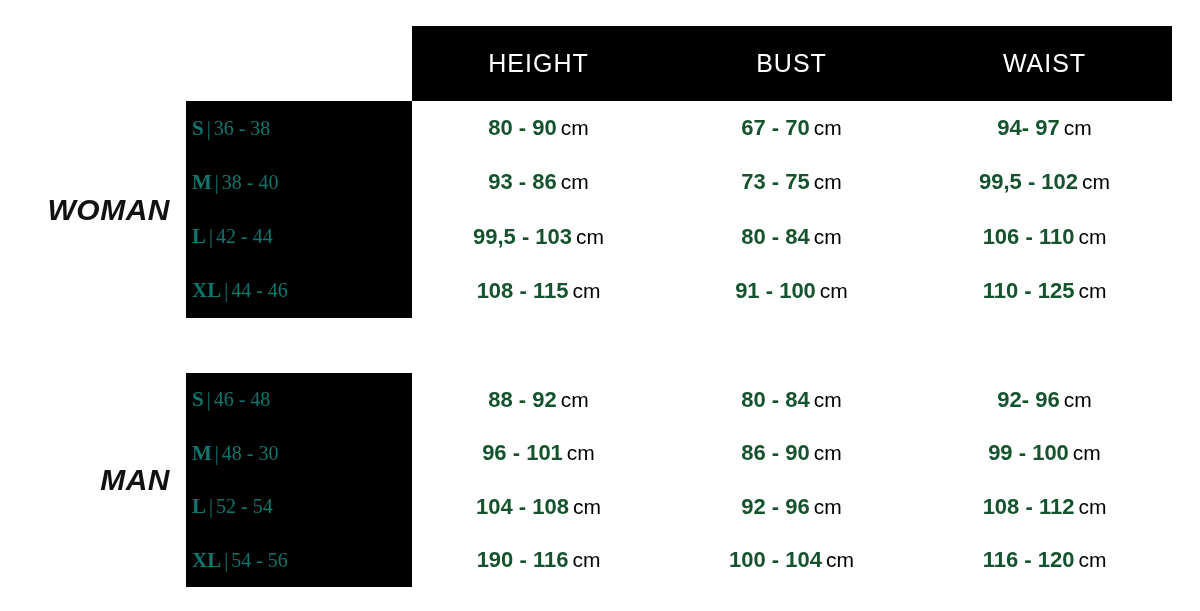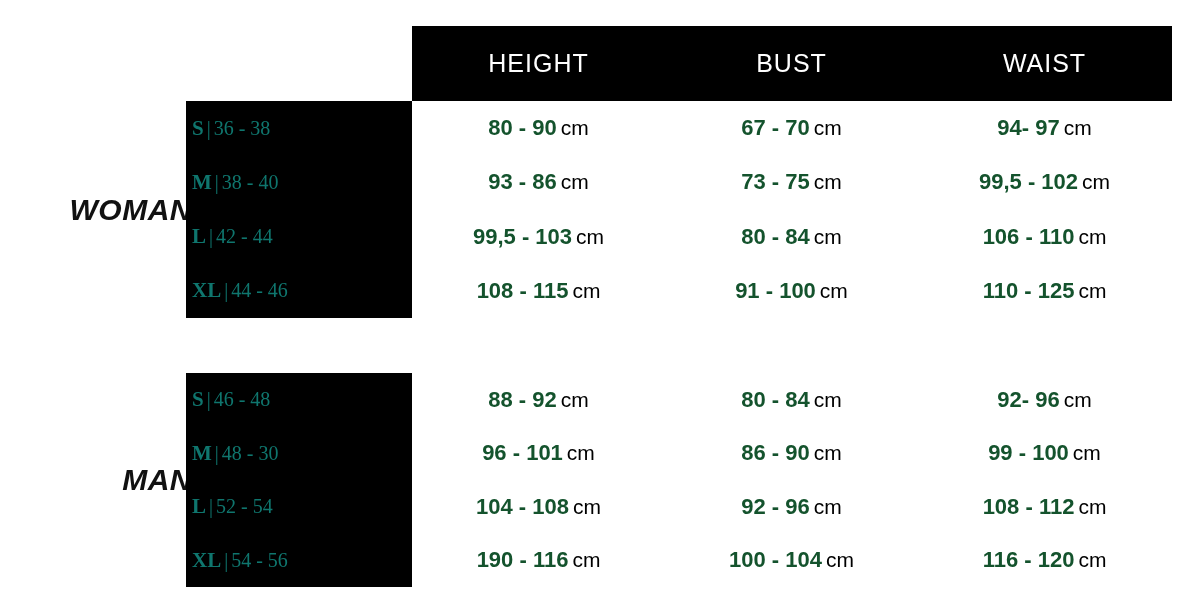--- a/index.html
+++ b/index.html
@@ -52,28 +52,27 @@
 
   .group-label {
     position: absolute;
     left: 0;
     top: 0;
     width: 186px;
     height: 100%;
     display: flex;
     align-items: center;
     justify-content: flex-end;
-    padding-right: 10px;
+    padding-right: 16px;
     box-sizing: border-box;
     font-size: 30px;
     font-weight: bold;
     font-style: italic;
     color: #111111;
     letter-spacing: 0.5px;
-    margin-left: 16px;
   }
 
   .size-column {
     position: absolute;
     left: 186px;
     top: 0;
     width: 226px;
     height: 100%;
     background: #000000;
   }

